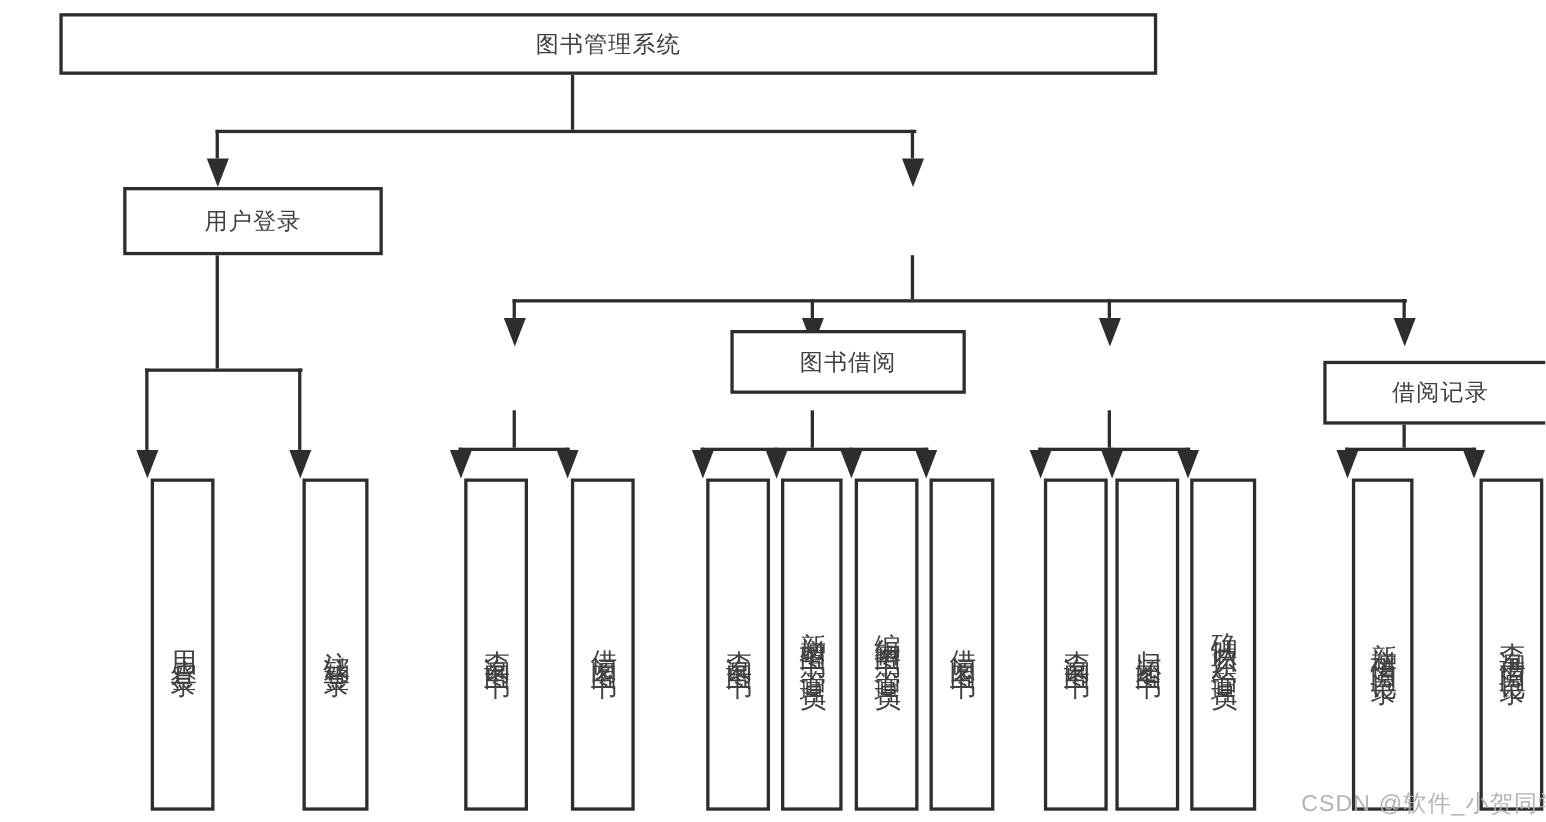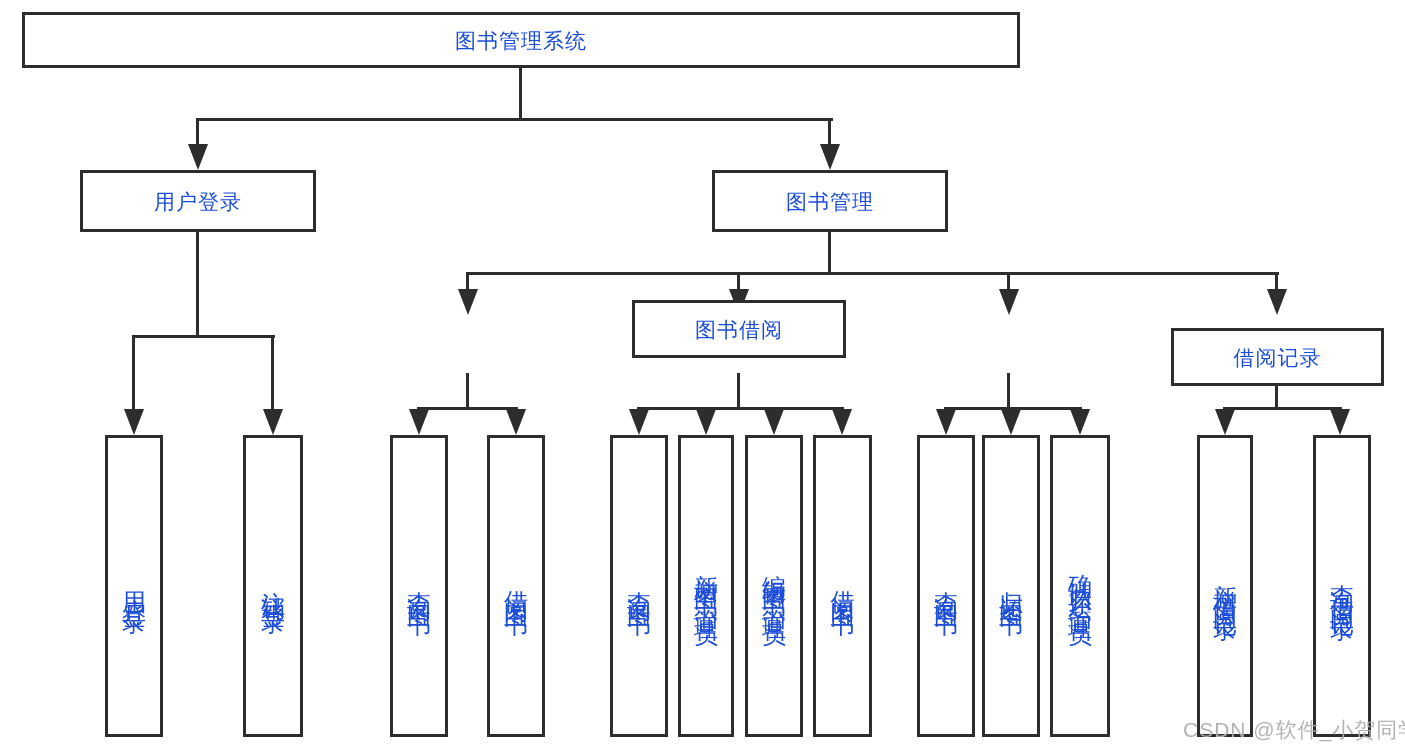--- a/index.html
+++ b/index.html
@@ -11,25 +11,26 @@
     overflow:hidden;
   }
   .node{
     position:absolute;
     box-sizing:border-box;
     border:3px solid #2d2d2d;
     background:#ffffff;
     display:flex;
     align-items:center;
     justify-content:center;
-    color:#1d4ed8;
+    color:#404040;
     font-size:21px;
     letter-spacing:1px;
     line-height:1;
     z-index:2;
+    margin-left:32px;
   }
   .node.vert{
     writing-mode:vertical-rl;
     text-orientation:mixed;
     font-size:24px;
     letter-spacing:7px;
     padding:4px 0;
   }
   .vl{position:absolute;width:3px;background:#2d2d2d;z-index:1;}
   .hl{position:absolute;height:3px;background:#2d2d2d;z-index:1;}
@@ -51,21 +52,20 @@
 </style>
 </head>
 <body>
 
 <div id="canvas">
 
   <div class="node" style="left:22px;top:12px;width:998px;height:56px;">图书管理系统</div>
 
   <div class="node" style="left:80px;top:170px;width:236px;height:62px;">用户登录</div>
 
-  <div class="node" style="left:712px;top:170px;width:236px;height:62px;">图书管理</div>
 
 
   <div class="node" style="left:632px;top:300px;width:214px;height:58px;">图书借阅</div>
 
 
   <div class="node" style="left:1171px;top:328px;width:213px;height:58px;">借阅记录</div>
 
   <div class="node vert" style="left:105px;top:435px;width:58px;height:302px;">用户登录</div>
   <div class="node vert" style="left:243px;top:435px;width:60px;height:302px;">注销登录</div>
 

